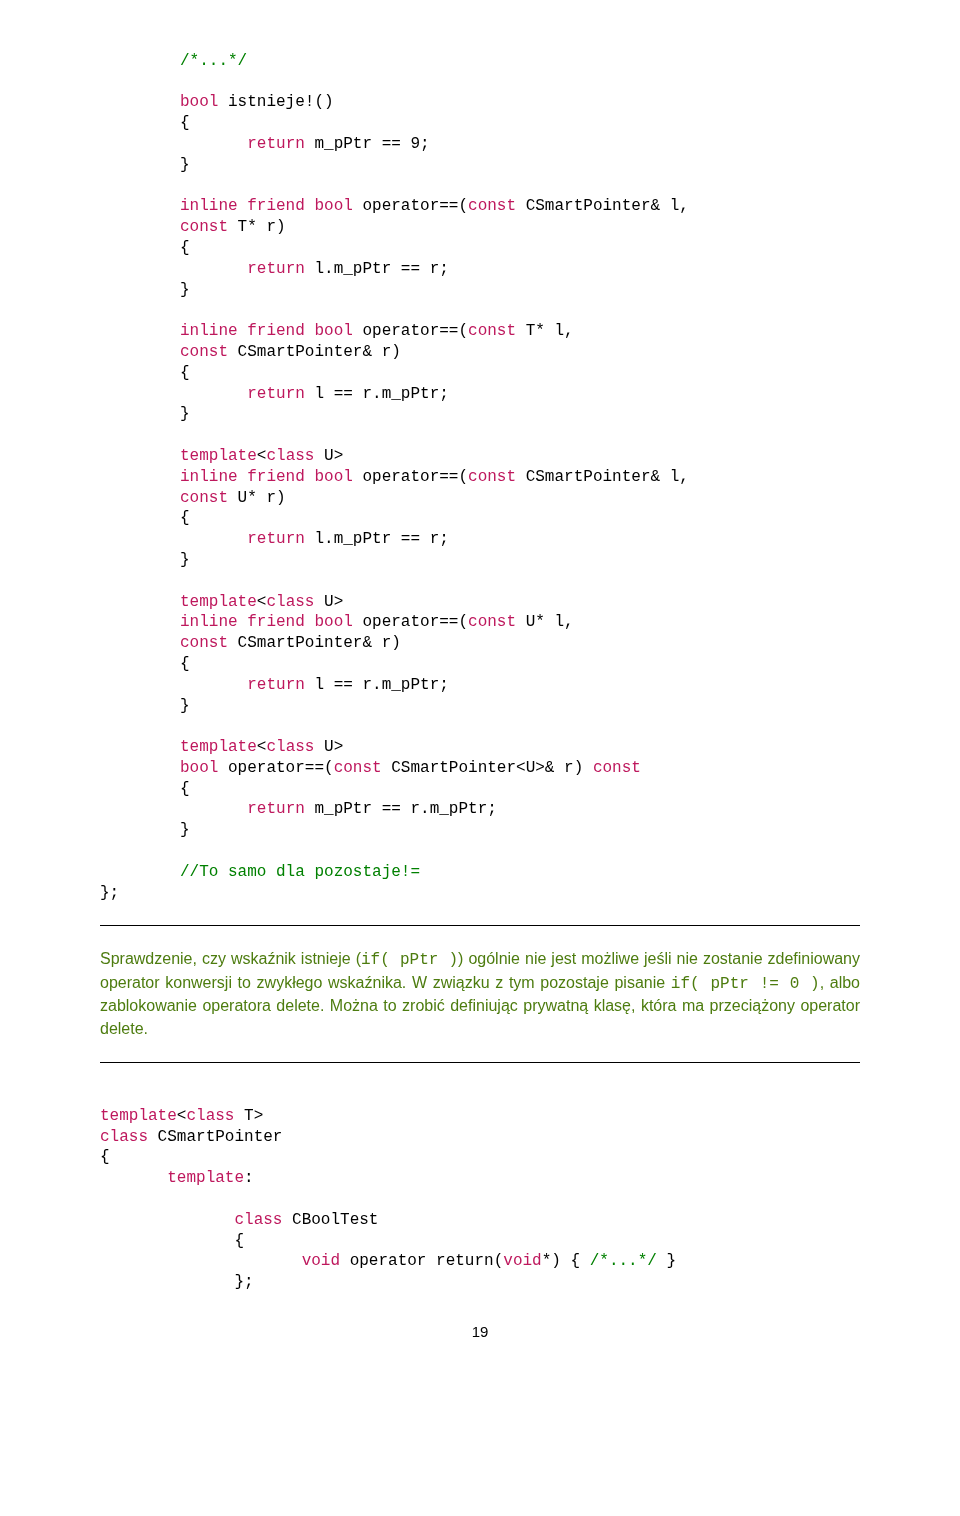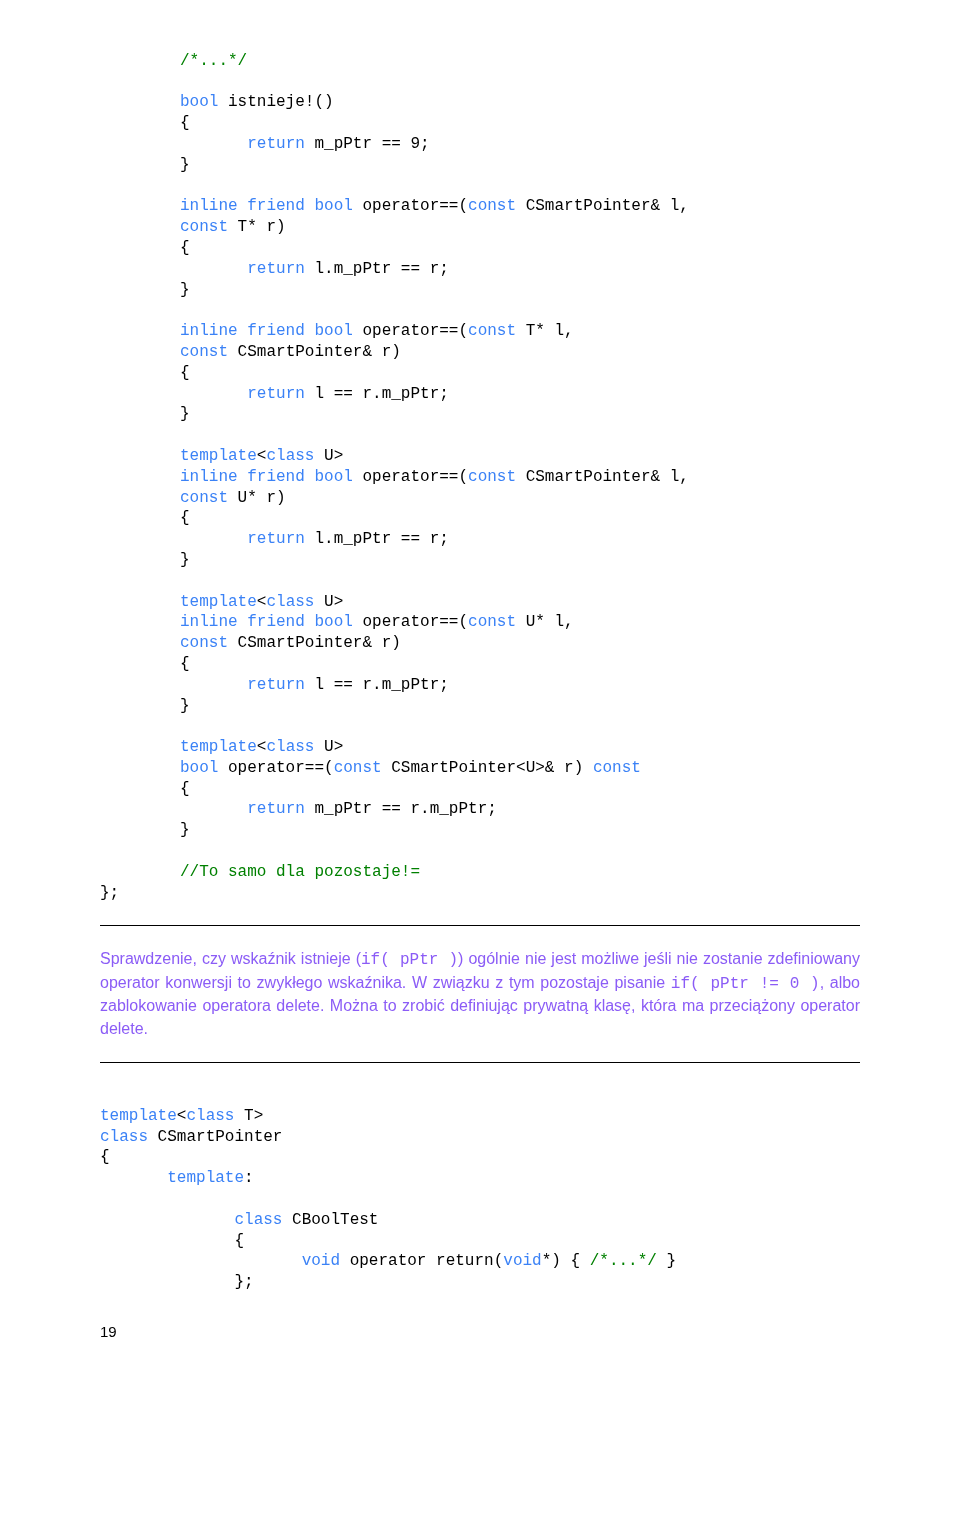--- a/index.html
+++ b/index.html
@@ -12,38 +12,39 @@
   .page {
     padding: 30px 100px 30px 100px;
     box-sizing: border-box;
   }
   .code {
     font-family: "Courier New", Courier, monospace;
     font-size: 16px;
     line-height: 1.3;
     white-space: pre;
   }
-  .kw { color: #3b82f6; }
+  .kw { color: #be185d; }
   .cm { color: #008000; }
   .prose {
     font-family: Arial, Helvetica, sans-serif;
     font-size: 16px;
     line-height: 1.4;
-    color: #8b5cf6;
+    color: #4d7c0f;
     text-align: justify;
   }
   .mono-inline {
     font-family: "Courier New", Courier, monospace;
   }
   hr.rule {
     border: none;
     border-top: 1px solid #000;
     margin: 22px 0 22px 0;
   }
   .pagenum {
+    text-align: center;
     font-size: 15px;
     margin-top: 30px;
   }
   .indent0 { padding-left: 80px; }
 </style>
 </head>
 <body>
 
 <div class="page">
 

